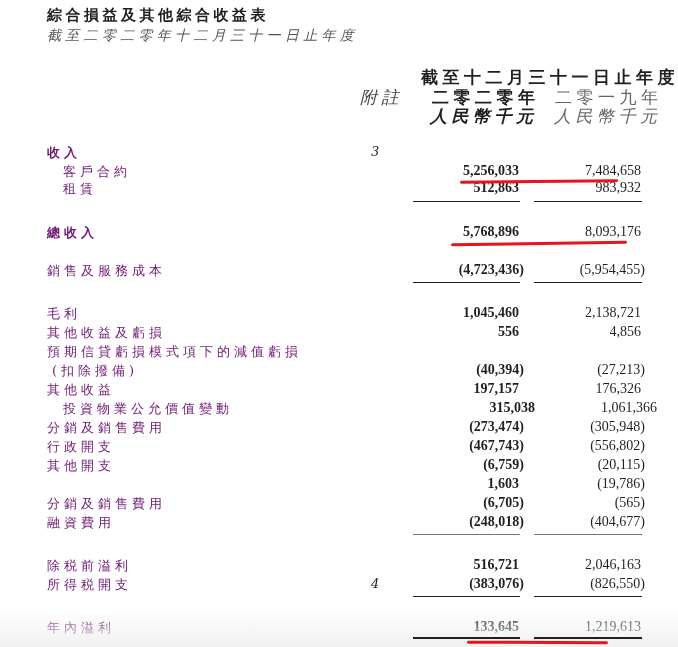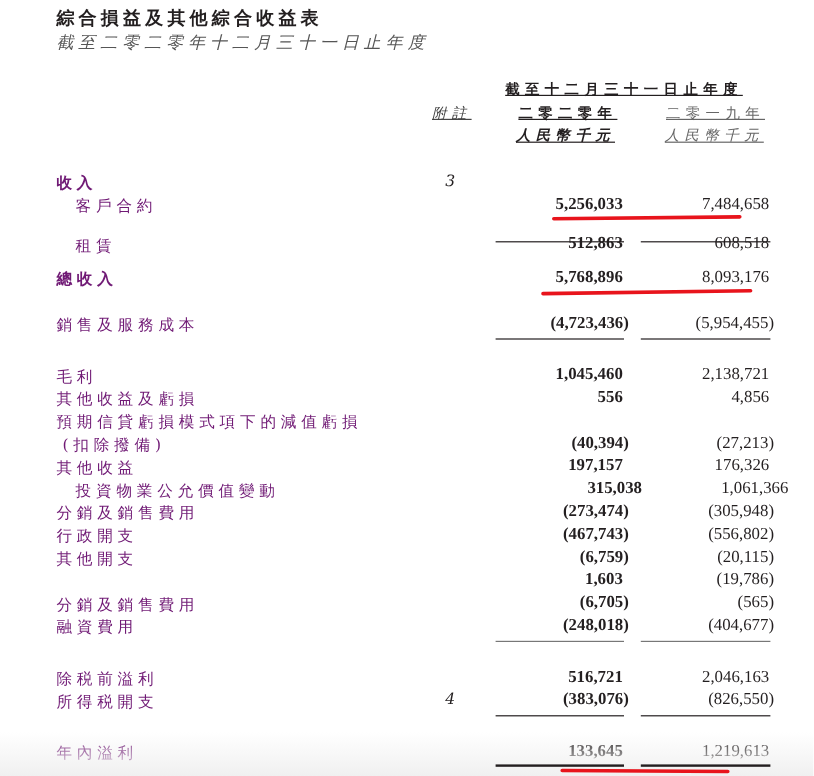--- a/index.html
+++ b/index.html
@@ -34,24 +34,23 @@
     .subtitle {
       position: absolute;
       left: 47px; top: 27px;
       font-size: 14px;
       font-style: italic;
       letter-spacing: 4.3px;
       color: #555;
     }
     .hdr {
       position: absolute;
-      font-size: 12px;
+      font-size: 17px;
       letter-spacing: 4.5px;
       white-space: nowrap;
-      text-decoration: underline;
     }
     .hdr.bold { font-weight: bold; color: #231f20; }
     .hdr.italic { font-style: italic; }
     .hdr.light { color: #666; }
 
     .row {
       position: absolute;
       left: 0; width: 678px;
       height: 19px;
     }
@@ -125,24 +124,24 @@
 
   <div class="row" style="top:144px;">
     <span class="label bold">收入</span>
     <span class="note">3</span>
   </div>
   <div class="row" style="top:163px;">
     <span class="label indent">客戶合約</span>
     <span class="v2020">5,256,033</span>
     <span class="v2019">7,484,658</span>
   </div>
-  <div class="row" style="top:196px;">
+  <div class="row" style="top:180px;">
     <span class="label indent">租賃</span>
     <span class="v2020">512,863</span>
-    <span class="v2019">608,518</span>
+    <span class="v2019">983,932</span>
   </div>
   <div class="rule c1" style="top:201px;"></div>
   <div class="rule c2" style="top:201px;"></div>
 
   <div class="row" style="top:224px;">
     <span class="label bold">總收入</span>
     <span class="v2020">5,768,896</span>
     <span class="v2019">8,093,176</span>
   </div>
 

